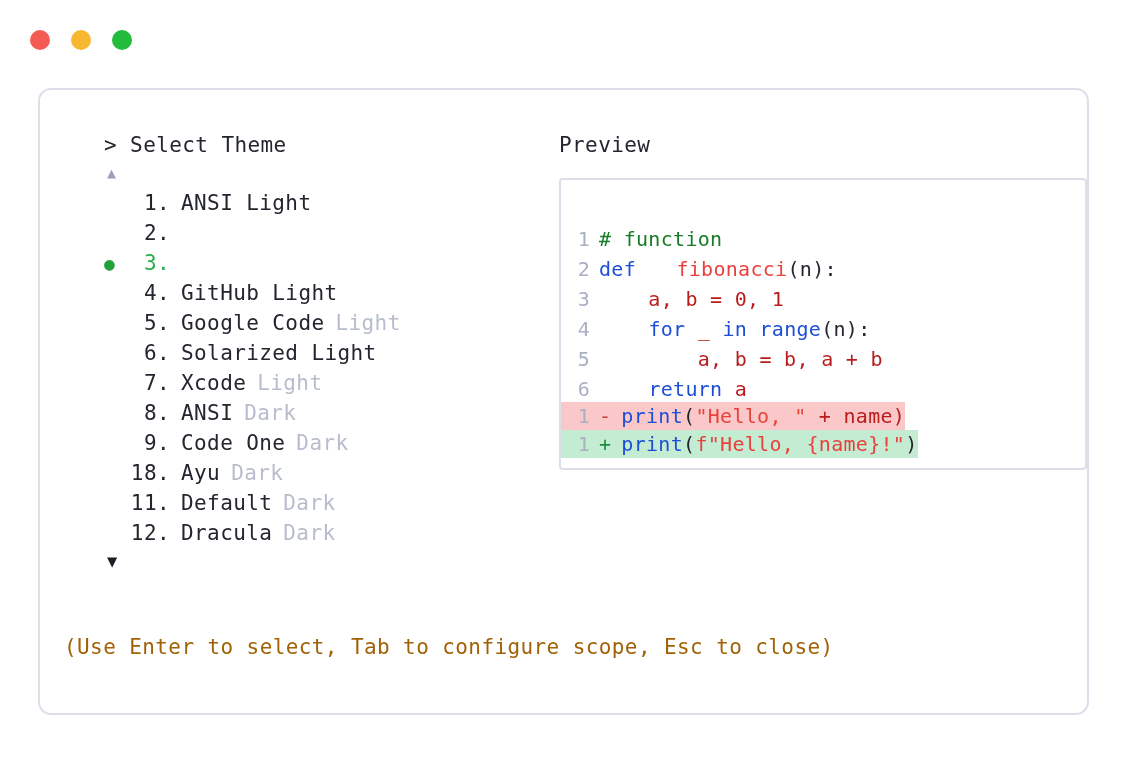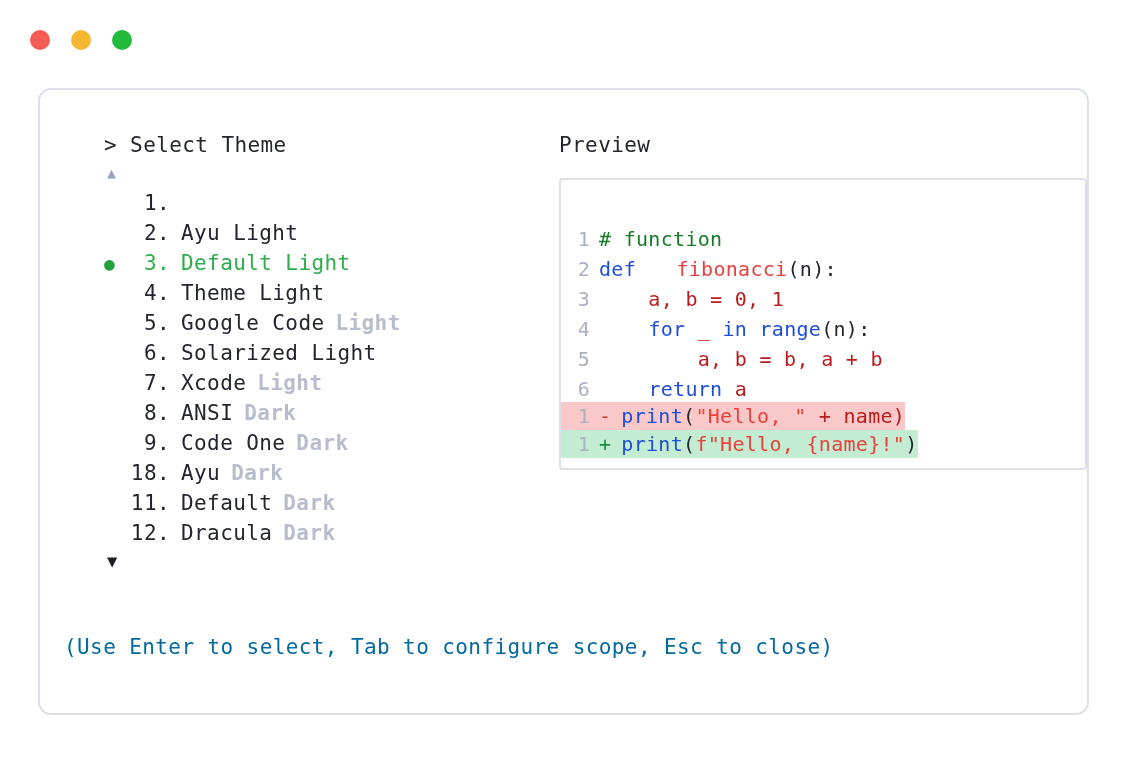--- a/index.html
+++ b/index.html
@@ -102,36 +102,35 @@
     text-align: right;
     color: #24262f;
   }
   .row-name {
     color: #24262f;
     padding-left: 11px;
   }
   .row-variant {
     padding-left: 11px;
     color: #b7bdcc;
-    font-weight: bold;
   }
   .theme-row.selected .row-num,
   .theme-row.selected .row-name,
   .theme-row.selected .row-variant {
     color: #2eab4a;
   }
 
   .hint {
     position: absolute;
     left: 24px;
     top: 542px;
     font-size: 21px;
     line-height: 30px;
     letter-spacing: 0.4px;
-    color: #0369a1;
+    color: #a16207;
     white-space: pre;
   }
 
   
   .right-col {
     position: absolute;
     left: 495px;
     top: 40px;
     width: 530px;
     padding-left: 24px;
@@ -228,24 +227,24 @@
   <div class="dot dot-green"></div>
 </div>
 
 <div class="card">
   <div class="card-inner">
 
     <div class="left-col">
       <div class="prompt-line">&gt; Select Theme</div>
       <div class="scroll-arrow scroll-arrow-up">▲</div>
       <div class="theme-list" id="theme-list">
-          <div class="theme-row"><span class="row-bullet"></span><span class="row-num">1.</span></div>
-          <div class="theme-row"><span class="row-bullet"></span><span class="row-num">2.</span><span class="row-name">Ayu Light</span></div>
-          <div class="theme-row selected"><span class="row-bullet">●</span><span class="row-num">3.</span><span class="row-name">Default Light</span></div>
-          <div class="theme-row"><span class="row-bullet"></span><span class="row-num">4.</span><span class="row-name">Theme Light</span></div>
+          <div class="theme-row"><span class="row-bullet"></span><span class="row-num">1.</span><span class="row-name">ANSI Light</span></div>
+          <div class="theme-row"><span class="row-bullet"></span><span class="row-num">2.</span></div>
+          <div class="theme-row selected"><span class="row-bullet">●</span><span class="row-num">3.</span></div>
+          <div class="theme-row"><span class="row-bullet"></span><span class="row-num">4.</span><span class="row-name">GitHub Light</span></div>
           <div class="theme-row"><span class="row-bullet"></span><span class="row-num">5.</span><span class="row-name">Google Code</span><span class="row-variant">Light</span></div>
           <div class="theme-row"><span class="row-bullet"></span><span class="row-num">6.</span><span class="row-name">Solarized Light</span></div>
           <div class="theme-row"><span class="row-bullet"></span><span class="row-num">7.</span><span class="row-name">Xcode</span><span class="row-variant">Light</span></div>
           <div class="theme-row"><span class="row-bullet"></span><span class="row-num">8.</span><span class="row-name">ANSI</span><span class="row-variant">Dark</span></div>
           <div class="theme-row"><span class="row-bullet"></span><span class="row-num">9.</span><span class="row-name">Code One</span><span class="row-variant">Dark</span></div>
           <div class="theme-row"><span class="row-bullet"></span><span class="row-num">18.</span><span class="row-name">Ayu</span><span class="row-variant">Dark</span></div>
           <div class="theme-row"><span class="row-bullet"></span><span class="row-num">11.</span><span class="row-name">Default</span><span class="row-variant">Dark</span></div>
           <div class="theme-row"><span class="row-bullet"></span><span class="row-num">12.</span><span class="row-name">Dracula</span><span class="row-variant">Dark</span></div>
         </div>
       <div class="scroll-arrow scroll-arrow-down">▼</div>

